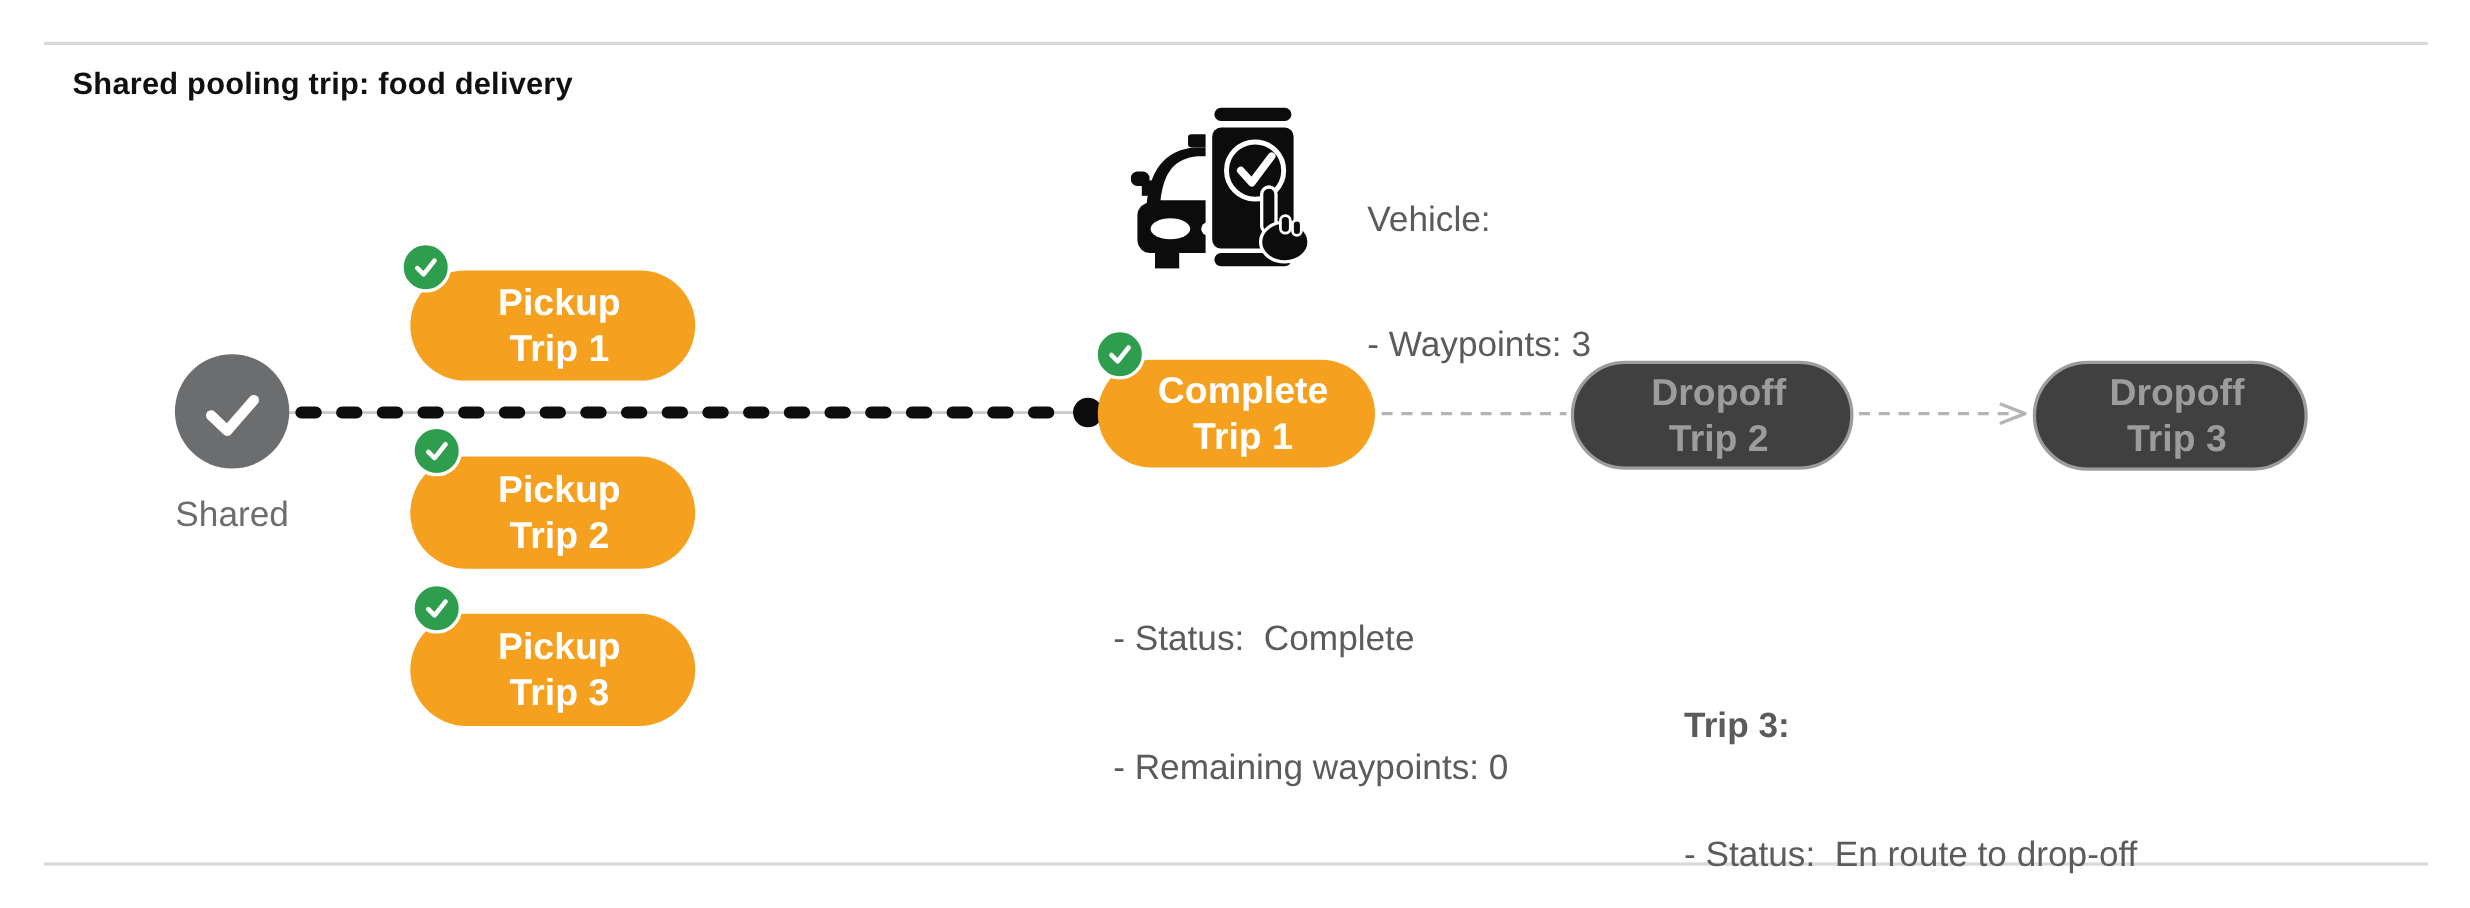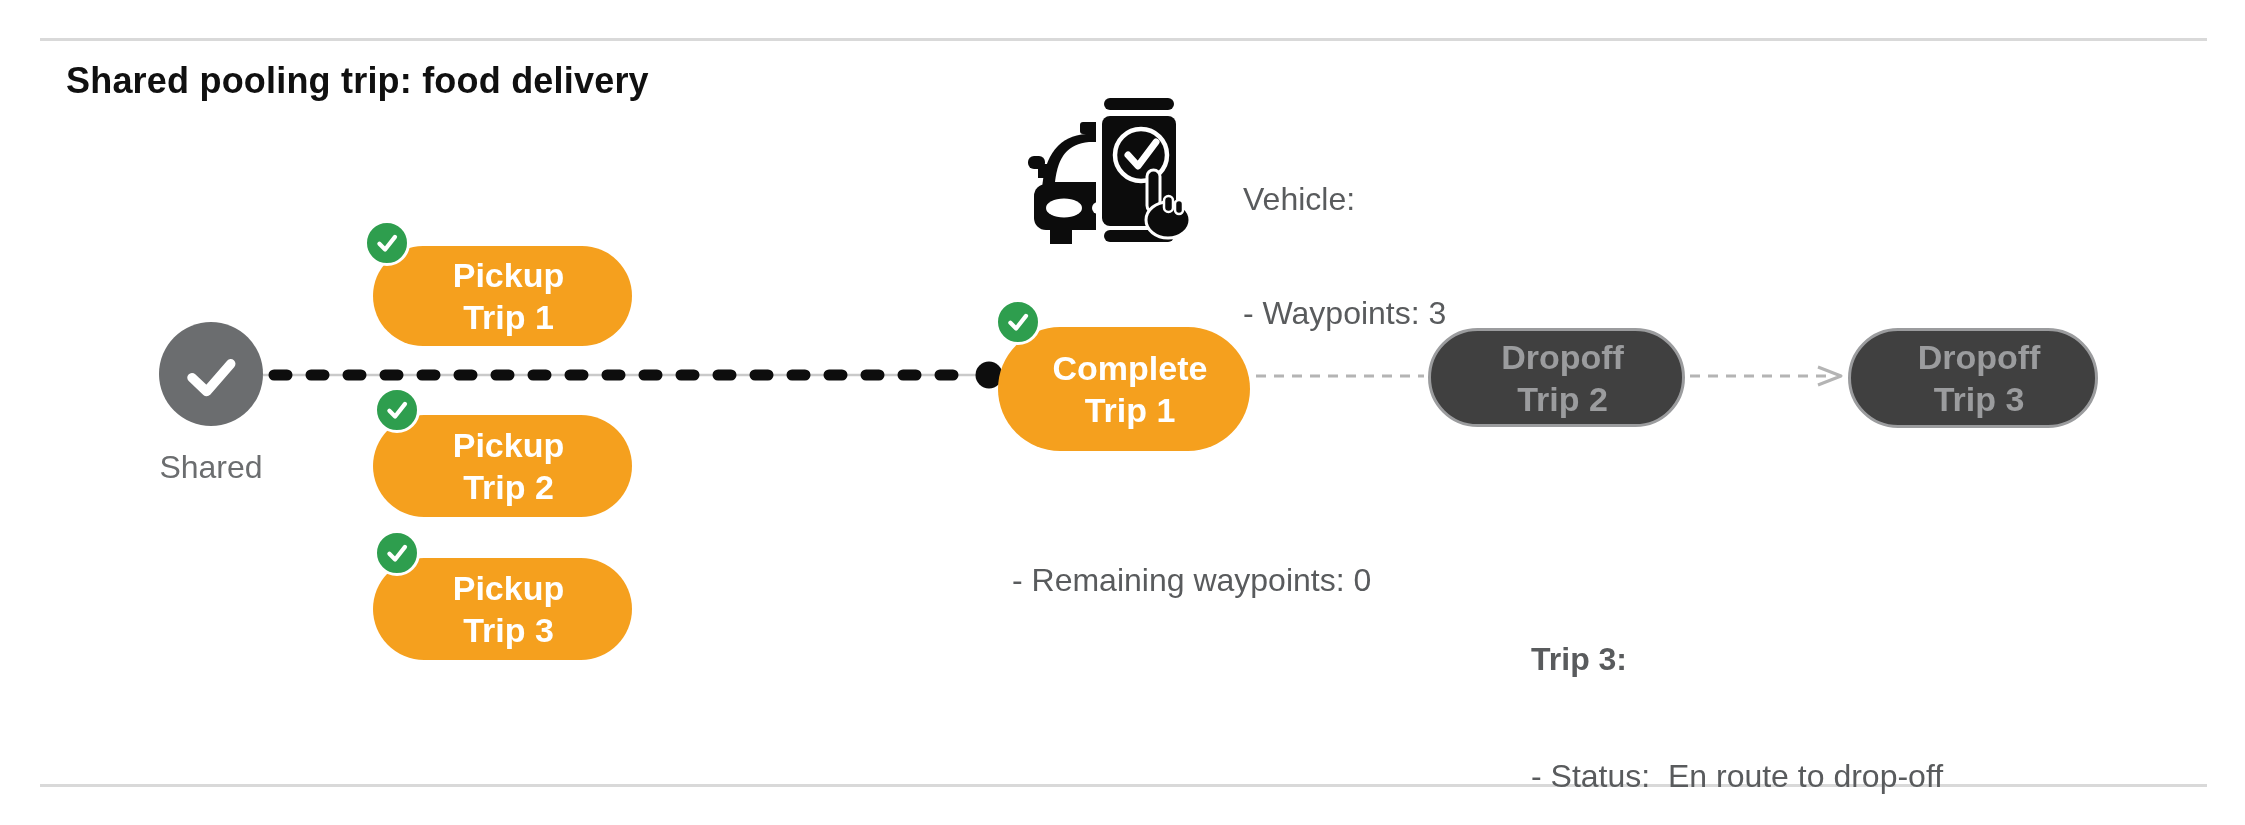--- a/index.html
+++ b/index.html
@@ -8,21 +8,21 @@
     width:2245px;height:825px;
     background:#fff;
     font-family:"Liberation Sans", sans-serif;
     overflow:hidden;
   }
   .divider{position:absolute;left:40px;width:2167px;height:3px;background:var(--divider-gray,#D9D9D9);}
   .divider.top{top:38px;}
   .divider.bottom{top:784px;}
   #title{
     position:absolute;left:66px;top:60px;margin:0;
-    font-size:36px;font-weight:bold;color:#101010;letter-spacing:0.2px;
+    font-size:28px;font-weight:bold;color:#101010;letter-spacing:0.2px;
   }
   #connectors{position:absolute;left:0;top:0;}
   #connectors .under{stroke:#CACACA;stroke-width:2.5;}
   #connectors .blackdash{stroke:var(--connector-black,#0D0D0D);stroke-width:11;stroke-dasharray:13 24;stroke-linecap:round;}
   #connectors .dot{fill:var(--connector-black,#0D0D0D);}
   #connectors .graydash{stroke:var(--connector-gray,#B4B4B4);stroke-width:3;stroke-dasharray:10 8;fill:none;}
   #connectors .arrow{stroke:var(--connector-gray,#B4B4B4);stroke-width:3;fill:none;stroke-linejoin:round;}
   .start-circle{
     position:absolute;left:159px;top:322px;width:104px;height:104px;border-radius:50%;
     background:var(--circle-gray,#6B6D6F);display:flex;align-items:center;justify-content:center;
@@ -91,21 +91,21 @@
   </div>
   <div class="pill active" style="left:373px;top:415px;width:259px;height:102px;">
     <span>Pickup</span>
     <span>Trip 2</span>
   </div>
   <div class="pill active" style="left:373px;top:558px;width:259px;height:102px;">
     <span>Pickup</span>
     <span>Trip 3</span>
   </div>
 
-  <div class="pill active" style="left:998px;top:327px;width:252px;height:124px;text-align:right;">
+  <div class="pill active" style="left:998px;top:327px;width:252px;height:98px;text-align:right;">
     <span>Complete</span>
     <span>Trip 1</span>
   </div>
 
   <div class="pill pending" style="left:1428px;top:328px;width:257px;height:99px;">
     <span>Dropoff</span>
     <span>Trip 2</span>
   </div>
   <div class="pill pending" style="left:1848px;top:328px;width:250px;height:100px;">
     <span>Dropoff</span>
@@ -156,20 +156,21 @@
       <rect x="147" y="106" width="8" height="14" rx="4" stroke="#fff" stroke-width="2.5"></rect>
     </g>
   </svg>
 
   <div class="vehicle-text">
     <div class="b">Vehicle:</div>
     <div>- Waypoints: 3</div>
   </div>
 
   <div id="details-left" class="detail-block">
+    <div>- Status:  Complete</div>
     <div>- Remaining waypoints: 0</div>
     
     
     
   </div>
 
   <div id="details-right" class="detail-block">
     <div class="trip-label">Trip 3:</div>
     <div>- Status:  En route to drop-off</div>
     

